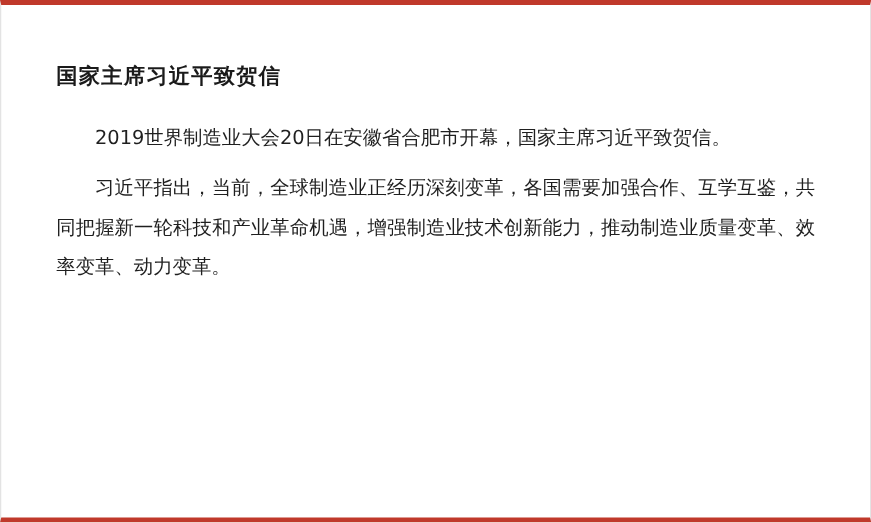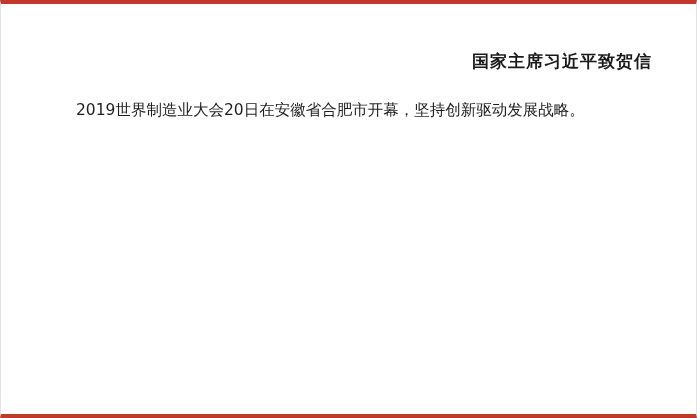--- a/index.html
+++ b/index.html
@@ -18,21 +18,21 @@
     width: 697px;
     height: 418px;
     background: #ffffff;
     border-top: 4px solid #c0392b;
     border-bottom: 4px solid #c0392b;
     border-left: 1px solid #e3e3e3;
     border-right: 1px solid #e3e3e3;
     padding: 0 44px;
   }
   .doc-title {
-    text-align: right;
+    text-align: left;
     font-size: 17px;
     font-weight: bold;
     color: #1a1a1a;
     letter-spacing: 1px;
     margin-top: 44px;
     margin-bottom: 6px;
     line-height: 1.6;
   }
   .body-text {
     font-size: 15.5px;
@@ -48,17 +48,18 @@
     padding-top: 8px;
   }
 </style>
 </head>
 <body>
 
 <div class="page">
 
   <div class="doc-title">国家主席习近平致贺信</div>
 
-  <p class="body-text para">2019世界制造业大会20日在安徽省合肥市开幕，坚持创新驱动发展战略。</p>
+  <p class="body-text para">2019世界制造业大会20日在安徽省合肥市开幕，国家主席习近平致贺信。</p>
 
+  <p class="body-text para">习近平指出，当前，全球制造业正经历深刻变革，各国需要加强合作、互学互鉴，共同把握新一轮科技和产业革命机遇，增强制造业技术创新能力，推动制造业质量变革、效率变革、动力变革。</p>
 
 
 </div>
 
 </body></html>

